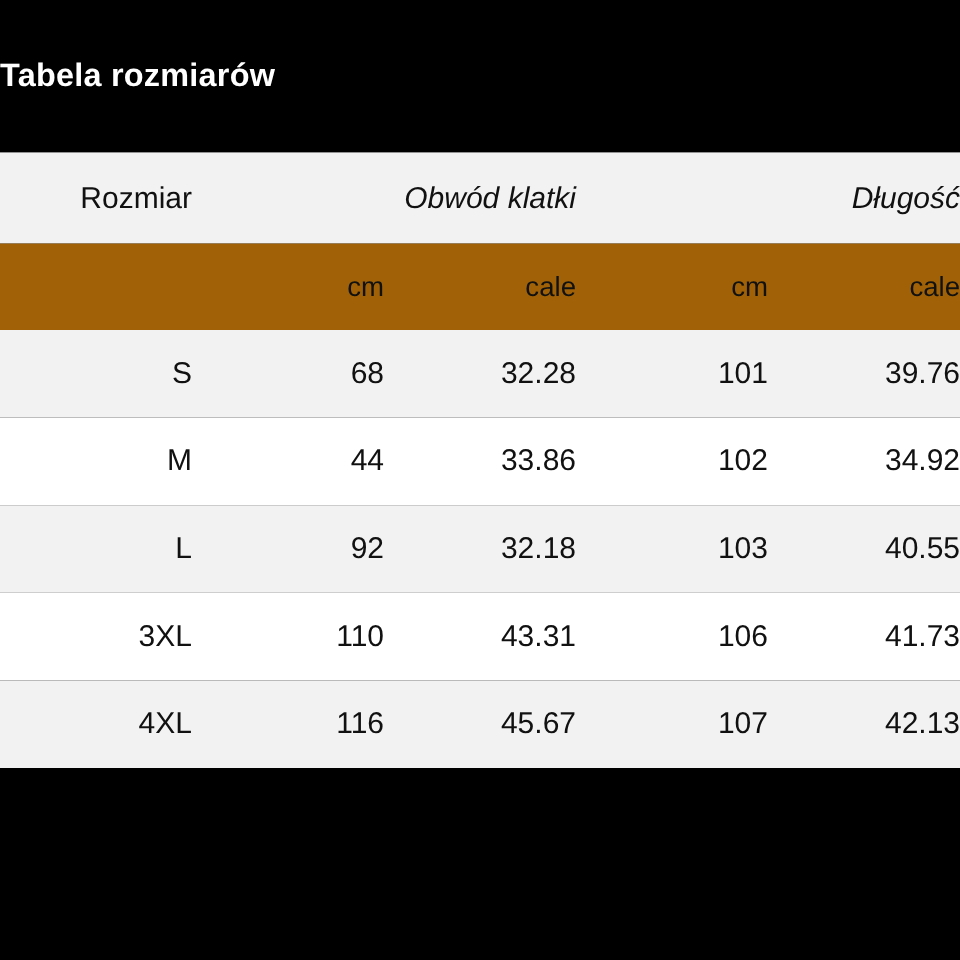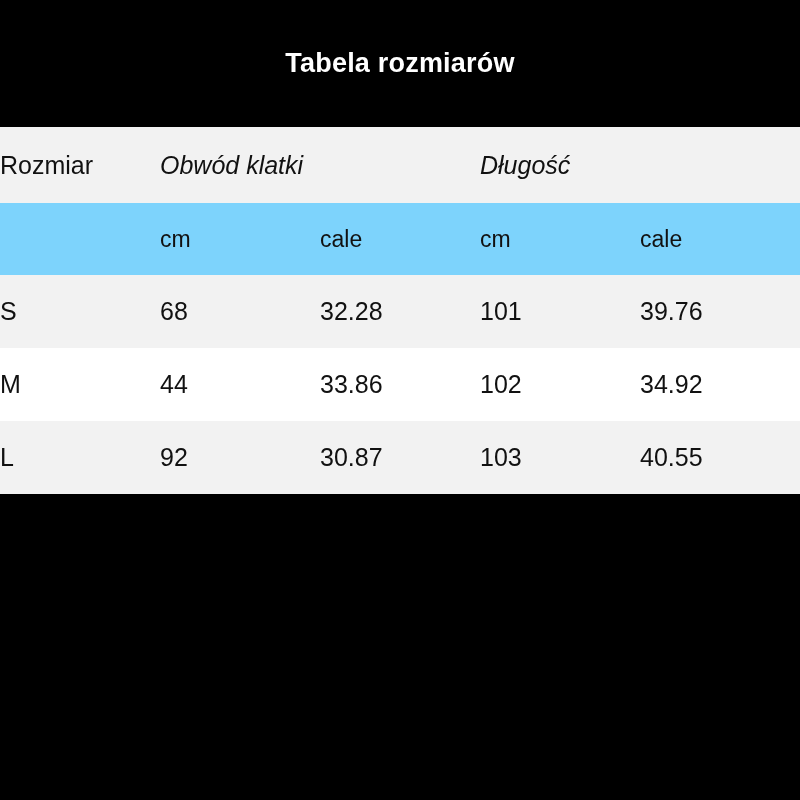--- a/index.html
+++ b/index.html
@@ -16,52 +16,51 @@
   #page {
     position: relative;
     width: 800px;
     height: 800px;
     background: #000000;
   }
   .title-bar {
     height: 127px;
     display: flex;
     align-items: center;
-    justify-content: center;
     background: #000000;
   }
   .title-text {
     color: #ffffff;
     font-size: 27px;
     font-weight: bold;
     letter-spacing: 0.2px;
   }
   table.size-table {
     width: 800px;
     border-collapse: collapse;
     table-layout: fixed;
   }
   table.size-table td, table.size-table th {
     padding: 0;
     margin: 15px;
-    text-align: left;
+    text-align: right;
     color: #111111;
     font-weight: normal;
   }
   
   col.c0 { width: 160px; }
   col.c1 { width: 160px; }
   col.c2 { width: 160px; }
   col.c3 { width: 160px; }
   col.c4 { width: 160px; }
 
   tr.group-row { height: 76px; background: #f2f2f2; }
   tr.group-row td { font-size: 25px; }
 
-  tr.unit-row { height: 72px; background: #7dd3fc; }
+  tr.unit-row { height: 72px; background: #a16207; }
   tr.unit-row td { font-size: 23px; }
 
   tr.data-row { height: 73px; }
   tr.data-row td { font-size: 25px; }
   tr.data-row.odd { background: #f2f2f2; }
   tr.data-row.even { background: #ffffff; }
 
   .group-span-2 { font-size: 25px; font-style: italic; }
 </style>
 </head>
@@ -105,20 +104,34 @@
       <tr class="data-row even">
         <td>M</td>
         <td>44</td>
         <td>33.86</td>
         <td>102</td>
         <td>34.92</td>
       </tr>
       <tr class="data-row odd">
         <td>L</td>
         <td>92</td>
-        <td>30.87</td>
+        <td>32.18</td>
         <td>103</td>
         <td>40.55</td>
+      </tr>
+      <tr class="data-row even">
+        <td>3XL</td>
+        <td>110</td>
+        <td>43.31</td>
+        <td>106</td>
+        <td>41.73</td>
+      </tr>
+      <tr class="data-row odd">
+        <td>4XL</td>
+        <td>116</td>
+        <td>45.67</td>
+        <td>107</td>
+        <td>42.13</td>
       </tr>
     </tbody>
   </table>
 
 </div>
 
 </body></html>

